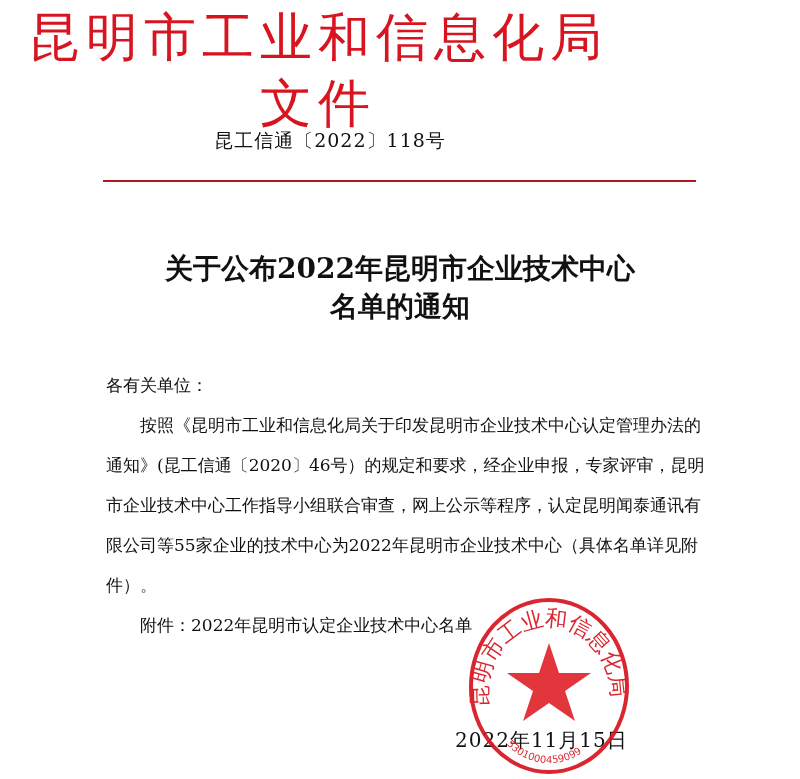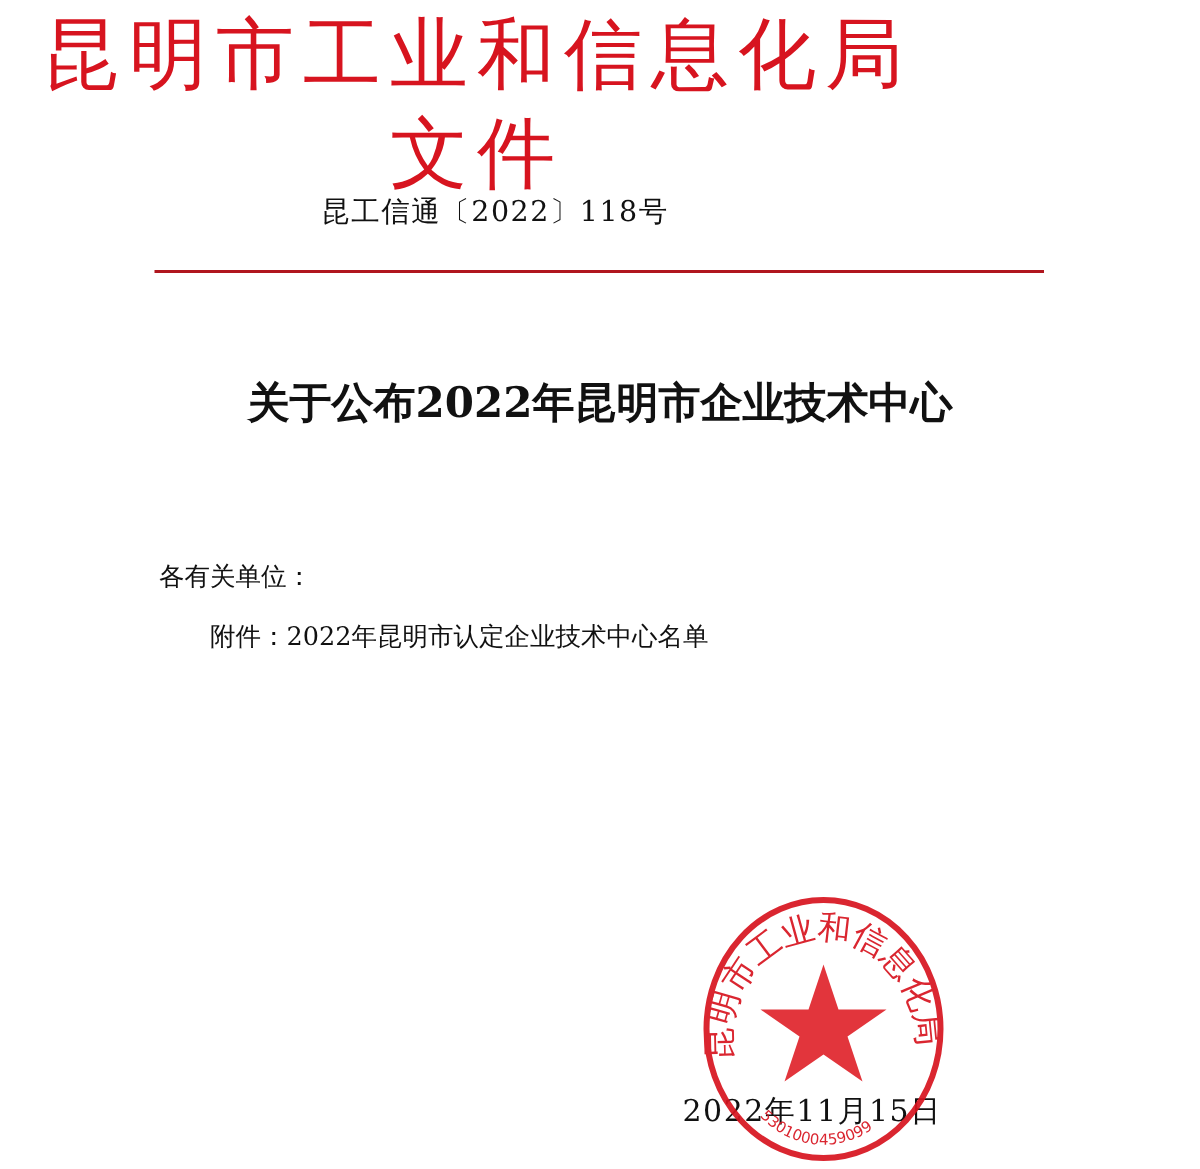--- a/index.html
+++ b/index.html
@@ -37,24 +37,26 @@
   </style>
 </head>
 <body>
 
 <div class="masthead">昆明市工业和信息化局文件</div>
 <div class="docno">昆工信通〔2022〕118号</div>
 <div class="redline"></div>
 
 <div class="title">
   <div>关于公布2022年昆明市企业技术中心</div>
+  <div>名单的通知</div>
 </div>
 
 <div class="body">
   <p>各有关单位：</p>
+  <p class="indent">按照《昆明市工业和信息化局关于印发昆明市企业技术中心认定管理办法的通知》(昆工信通〔2020〕46号）的规定和要求，经企业申报，专家评审，昆明市企业技术中心工作指导小组联合审查，网上公示等程序，认定昆明闻泰通讯有限公司等55家企业的技术中心为2022年昆明市企业技术中心（具体名单详见附件）。</p>
   <p class="indent">附件：2022年昆明市认定企业技术中心名单</p>
 </div>
 
 <div class="date">2022年11月15日</div>
 
 <div class="seal">
   <svg width="170" height="185" viewBox="0 0 170 185">
     <defs>
       <path id="sealArc" d="M 25 120 A 62 68 0 1 1 145 120" fill="none"></path>
       <path id="codeArc" d="M 40 150 A 58 60 0 0 0 130 150" fill="none"></path>

